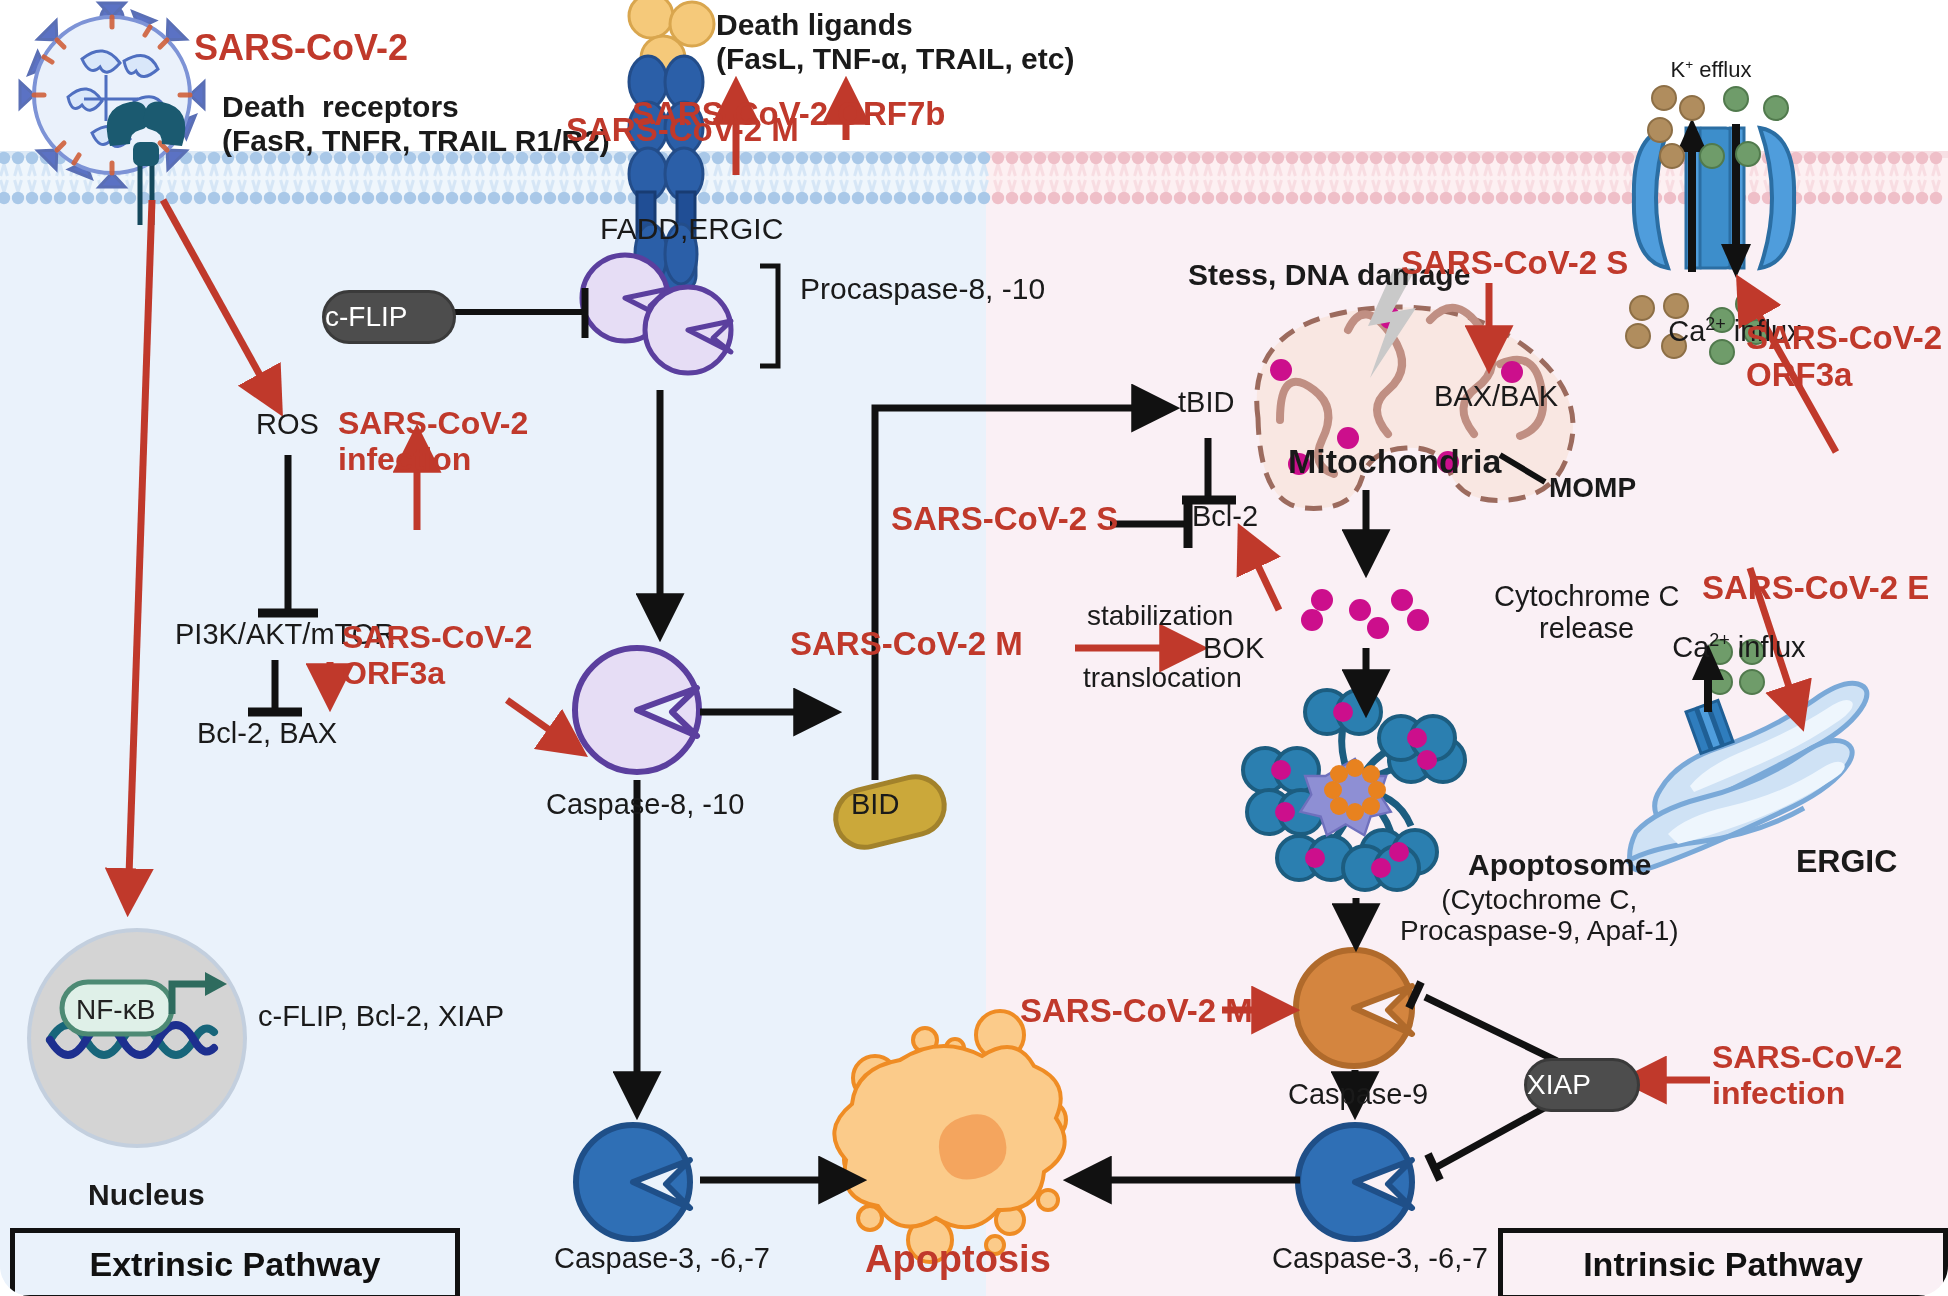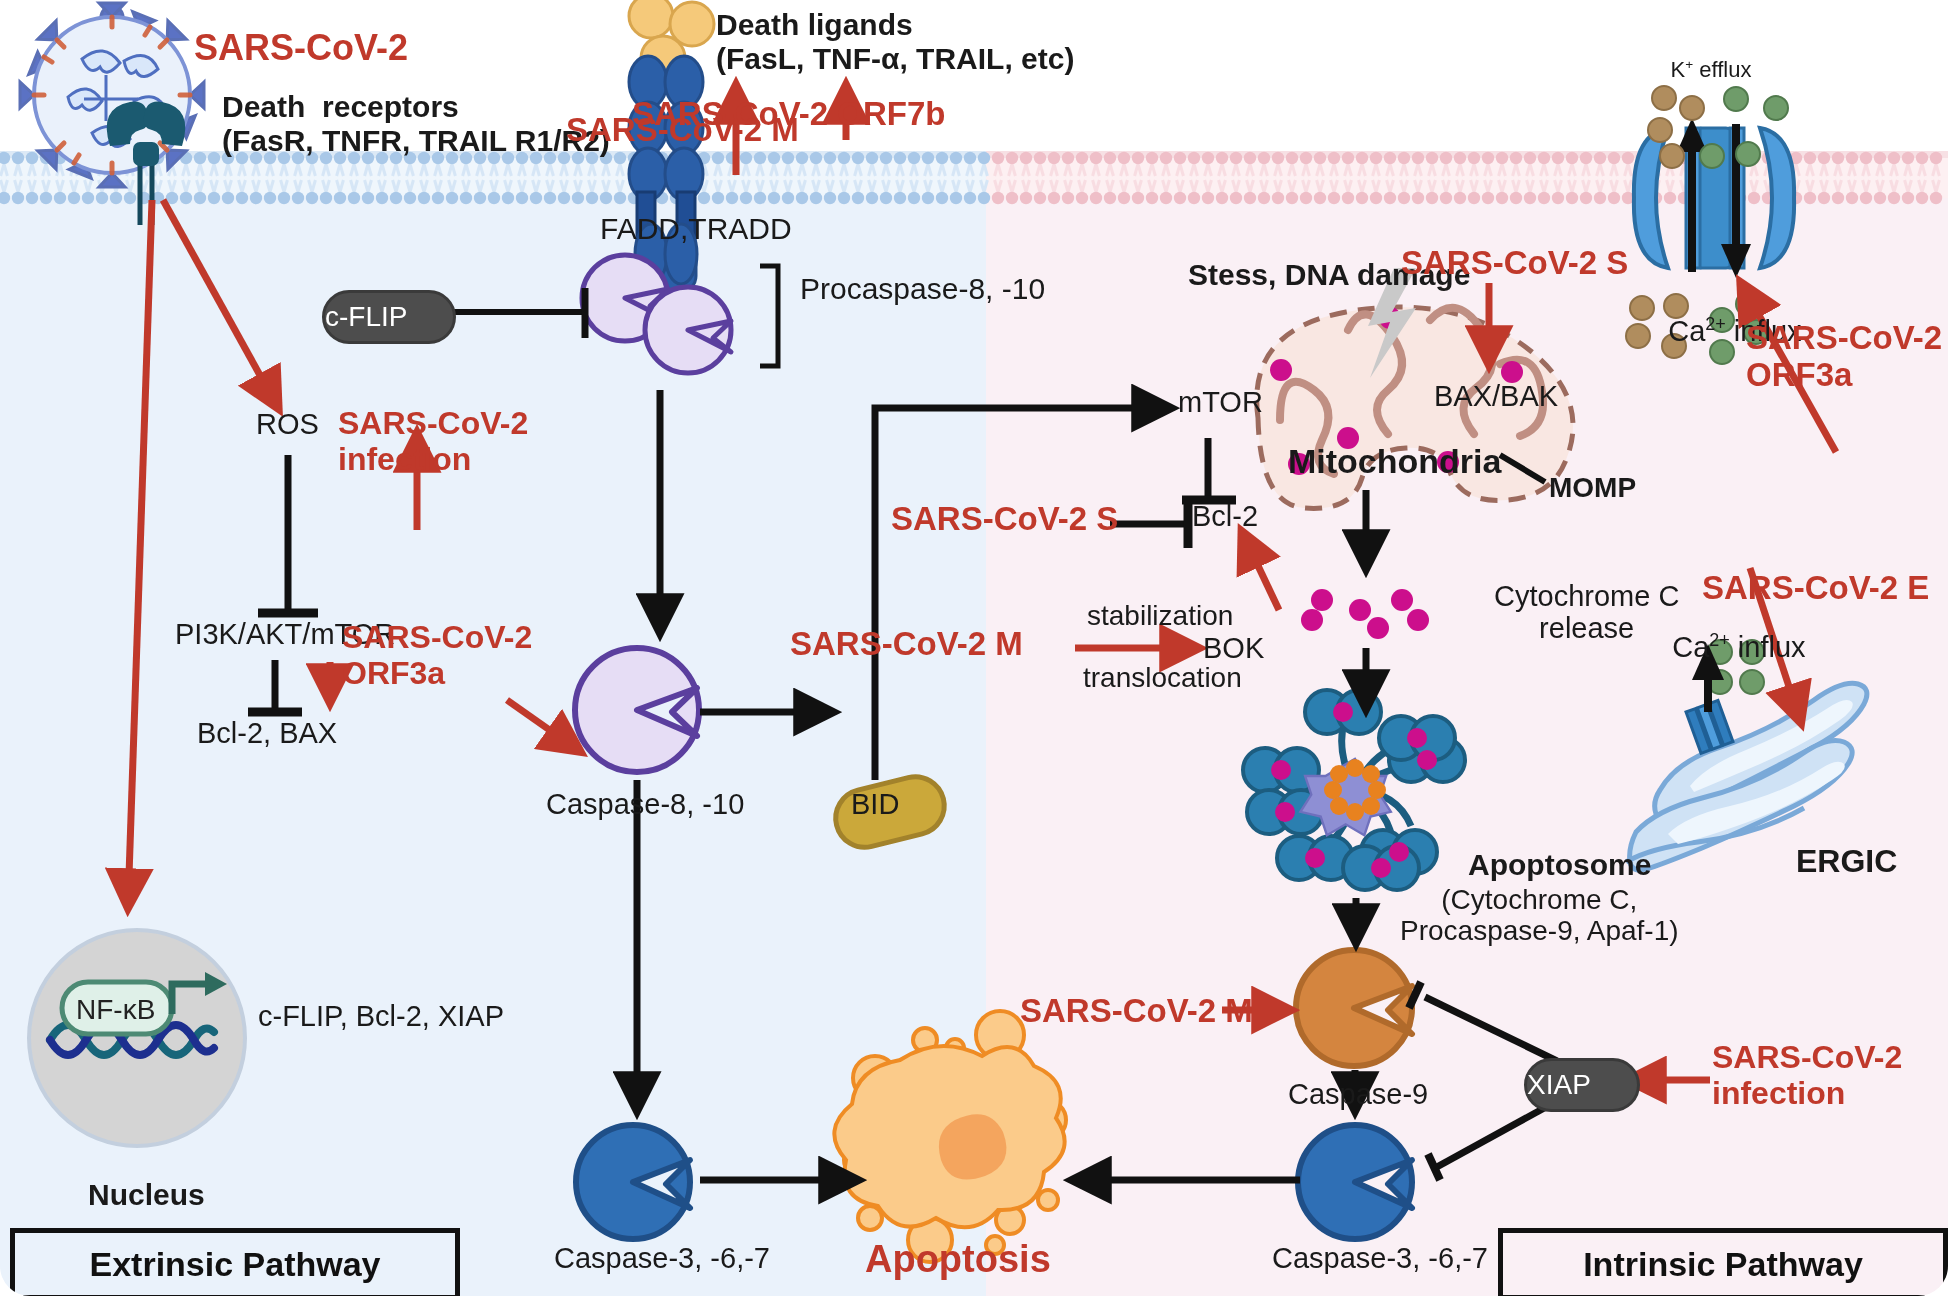--- a/index.html
+++ b/index.html
@@ -1042,21 +1042,21 @@
   <div class="lbl bold" style="left:222px;top:90px;font-size:30px;">Death  receptors
 (FasR, TNFR, TRAIL R1/R2)</div>
 
   <div class="lbl bold" style="left:716px;top:8px;font-size:30px;">Death ligands
 (FasL, TNF-α, TRAIL, etc)</div>
 
   <div class="lbl red" style="left:566px;top:112px;font-size:33px;">SARS-CoV-2 M</div>
 
   <div class="lbl red" style="left:632px;top:96px;font-size:33px;">SARS-CoV-2 ORF7b</div>
 
-  <div class="lbl" style="left:600px;top:212px;font-size:30px;">FADD,TRADD</div>
+  <div class="lbl" style="left:600px;top:212px;font-size:30px;">FADD,ERGIC</div>
 
   <div class="lbl" style="left:800px;top:272px;font-size:30px;">Procaspase-8, -10</div>
 
   <div class="pill" style="left:322px;top:290px;width:128px;height:48px;font-size:28px;">
     <span>c-FLIP</span>
   </div>
 
   <div class="lbl red" style="left:338px;top:406px;font-size:32px;">SARS-CoV-2
 infection</div>
 
@@ -1066,21 +1066,21 @@
 
   <div class="lbl" style="left:197px;top:717px;font-size:29px;">Bcl-2, BAX</div>
 
   <div class="lbl red" style="left:342px;top:620px;font-size:32px;">SARS-CoV-2
 ORF3a</div>
 
   <div class="lbl" style="left:546px;top:788px;font-size:29px;">Caspase-8, -10</div>
 
   <div class="lbl" style="left:851px;top:788px;font-size:29px;">BID</div>
 
-  <div class="lbl" style="left:1178px;top:386px;font-size:29px;">mTOR</div>
+  <div class="lbl" style="left:1178px;top:386px;font-size:29px;">tBID</div>
 
   <div class="lbl" style="left:1192px;top:500px;font-size:29px;">Bcl-2</div>
 
   <div class="lbl red" style="left:891px;top:501px;font-size:33px;">SARS-CoV-2 S</div>
 
   <div class="lbl bold" style="left:1188px;top:258px;font-size:30px;">Stess, DNA damage</div>
 
   <div class="lbl red" style="left:1401px;top:245px;font-size:33px;">SARS-CoV-2 S</div>
 
   <div class="lbl" style="left:1434px;top:380px;font-size:29px;">BAX/BAK</div>

